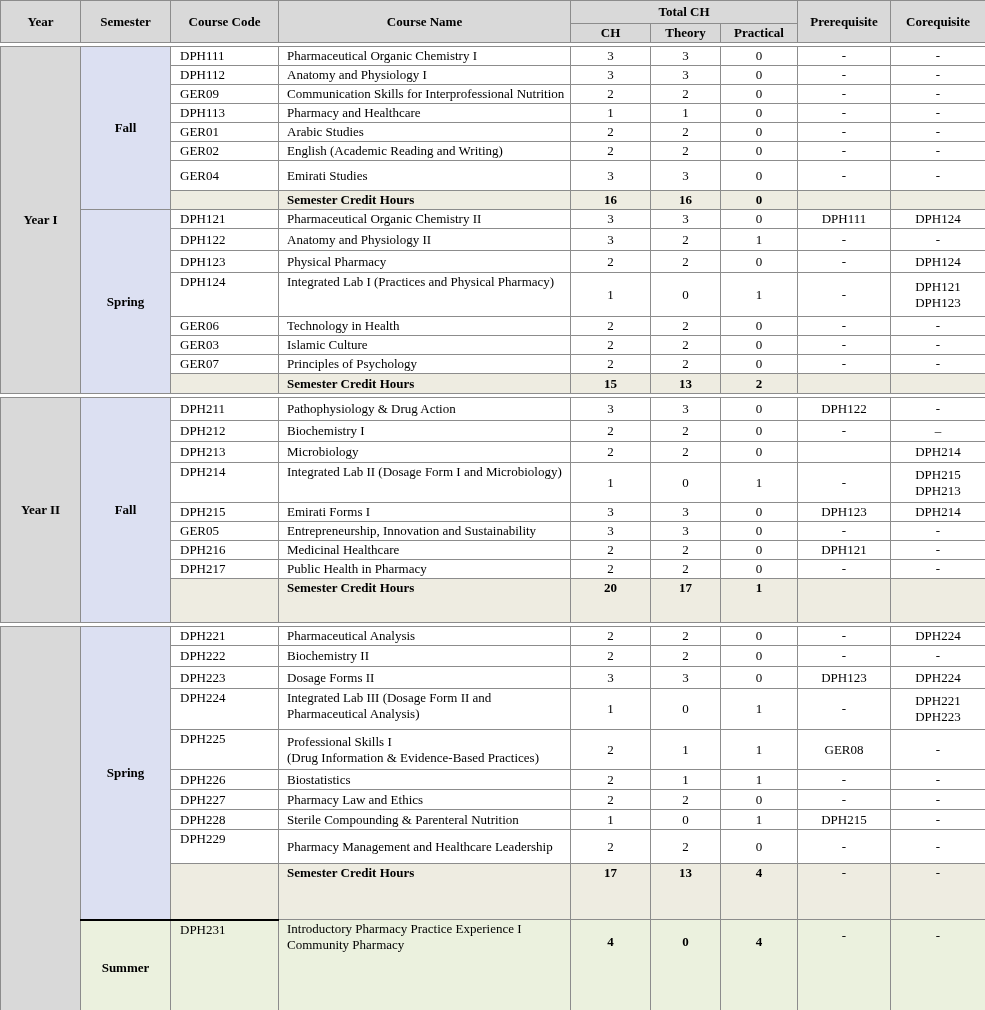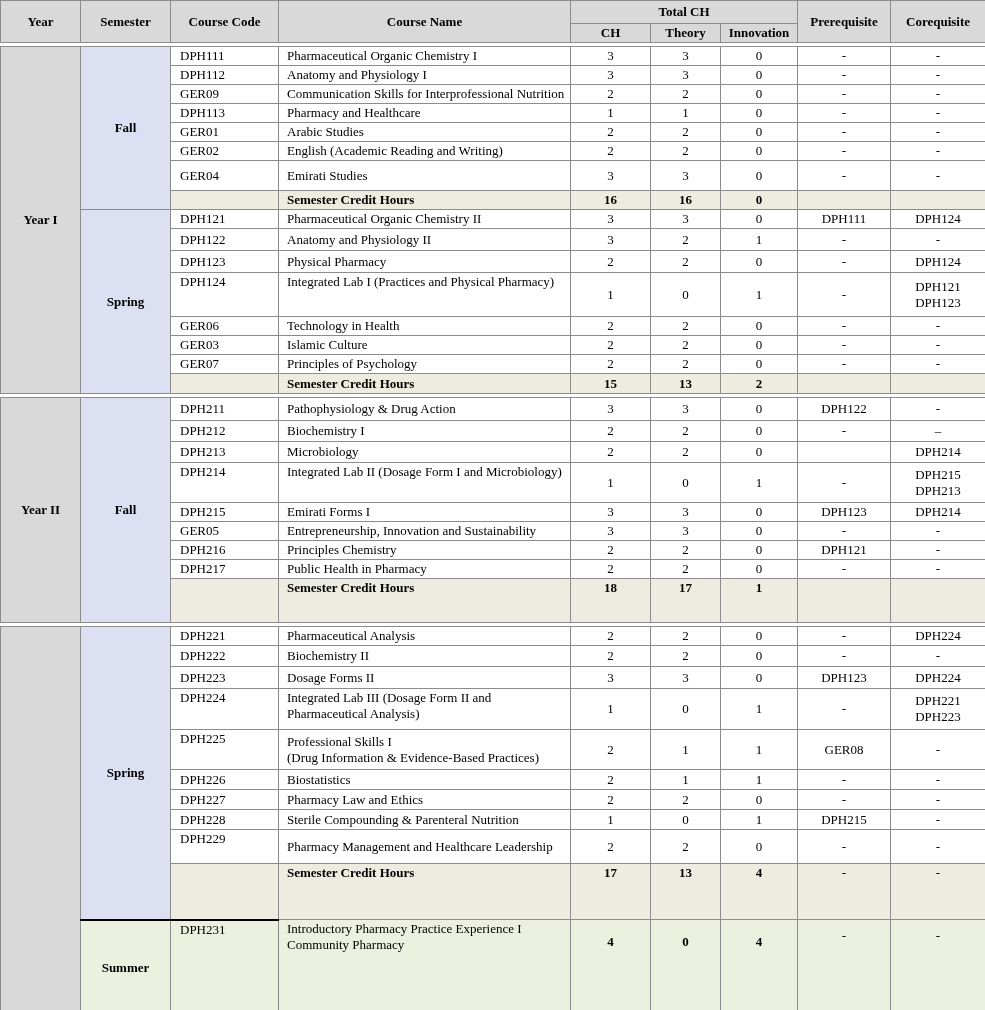--- a/index.html
+++ b/index.html
@@ -46,21 +46,21 @@
       <th rowspan="2">Semester</th>
       <th rowspan="2">Course Code</th>
       <th rowspan="2">Course Name</th>
       <th colspan="3">Total CH</th>
       <th rowspan="2">Prerequisite</th>
       <th rowspan="2">Corequisite</th>
     </tr>
     <tr style="height:17px">
       <th>CH</th>
       <th>Theory</th>
-      <th>Innovation</th>
+      <th>Practical</th>
     </tr>
   </tbody>
     </table>
 
   <table>
     <colgroup>
         <col style="width:80px">
         <col style="width:90px">
         <col style="width:108px">
         <col style="width:292px">
@@ -287,40 +287,40 @@
       <td class="code-cell">GER05</td>
       <td class="name-cell">Entrepreneurship, Innovation and Sustainability</td>
       <td class="num-cell">3</td>
       <td class="num-cell">3</td>
       <td class="num-cell">0</td>
       <td class="req-cell">-</td>
       <td class="req-cell">-</td>
     </tr>
     <tr style="height:18px">
       <td class="code-cell">DPH216</td>
-      <td class="name-cell">Principles Chemistry</td>
+      <td class="name-cell">Medicinal Healthcare</td>
       <td class="num-cell">2</td>
       <td class="num-cell">2</td>
       <td class="num-cell">0</td>
       <td class="req-cell">DPH121</td>
       <td class="req-cell">-</td>
     </tr>
     <tr style="height:19px">
       <td class="code-cell">DPH217</td>
       <td class="name-cell">Public Health in Pharmacy</td>
       <td class="num-cell">2</td>
       <td class="num-cell">2</td>
       <td class="num-cell">0</td>
       <td class="req-cell">-</td>
       <td class="req-cell">-</td>
     </tr>
     <tr class="totals tall" style="height:44px">
       <td></td>
       <td class="label">Semester Credit Hours</td>
-      <td class="num-cell">18</td>
+      <td class="num-cell">20</td>
       <td class="num-cell">17</td>
       <td class="num-cell">1</td>
       <td class="req-cell"></td>
       <td class="req-cell"></td>
     </tr>
   </tbody>
     </table>
 
   <table>
     <colgroup>

